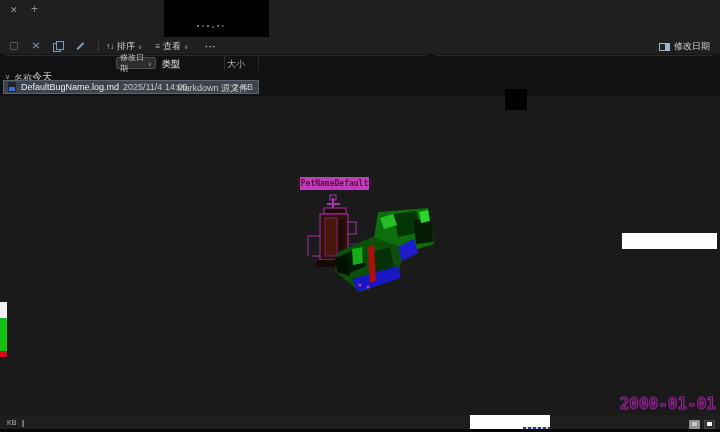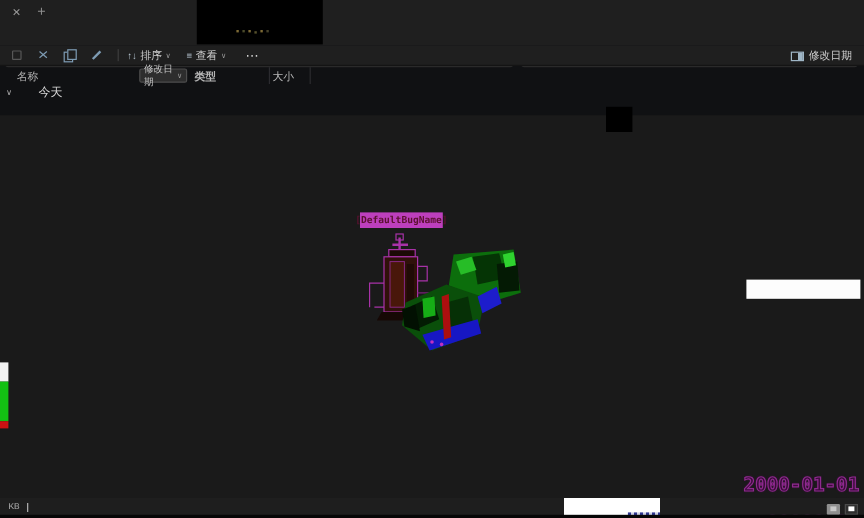--- a/index.html
+++ b/index.html
@@ -46,21 +46,21 @@
   .tbtn .gly { font-size:8px; color:#b9c8d4; }
   .tbtn .caret { font-size:6px; color:#9a9a9a; }
   .more-btn { font-size:11px; color:#cfcfcf; letter-spacing:1px; margin-left:3px; }
   .details-btn { position:absolute; right:10px; top:0; height:17px; display:flex; align-items:center; gap:4px;
                  font-size:9px; color:#cfcfcf; }
   .det-ic { width:11px; height:8px; border:1px solid #9fb6c6; position:relative; }
   .det-ic::after { content:""; position:absolute; right:0; top:0; width:4px; height:100%; background:#9fb6c6; }
 
   
   .colheaders { position:absolute; top:56px; left:0; width:720px; height:14px; font-size:9px; color:#b5b5b5; }
-  .ch-name { position:absolute; left:14px; top:2px; }
+  .ch-name { position:absolute; left:14px; top:16px; }
   .ch-drop { position:absolute; left:116px; top:1px; width:40px; height:12px; background:#2d2d2d;
              border:1px solid #4d4d4d; border-radius:2px; display:flex; align-items:center;
              justify-content:space-between; padding:0 3px; font-size:8px; color:#c5c5c5; }
   .ch-drop .caret { font-size:6px; color:#9a9a9a; }
   .ch-type { position:absolute; left:162px; top:2px;font-weight:bold; }
   .ch-size { position:absolute; left:227px; top:2px;font-family:Liberation Mono, monospace; }
   .ch-sep  { position:absolute; top:0; width:1px; height:14px; background:#2b2b2f; }
 
   .group-row { position:absolute; top:70px; left:5px; display:flex; align-items:center; gap:22px;
                font-size:10px; color:#d8d8d8; }
@@ -173,25 +173,32 @@
       <span class="ch-size">大小</span>
       <span class="ch-sep" style="left:224px"></span>
       <span class="ch-sep" style="left:258px"></span>
     </div>
 
     <div class="group-row">
       <span class="chev">∨</span>
       <span>今天</span>
     </div>
 
+    <div class="file-row">
+      <span class="f-icon"></span>
+      <span class="f-name">DefaultBugName.log.md</span>
+      <span class="f-date">2025/11/4 14:05</span>
+      <span class="f-type">Markdown 源文件</span>
+      <span class="f-size">2 KB</span>
+    </div>
   </section>
 
   <div class="black-square"></div>
 
-  <div class="pet-label">[DefaultBugName]</div>
+  <div class="pet-label">[PetNameDefault]</div>
 
   <svg class="glitch" width="140" height="102" viewBox="0 0 140 102">
     <g>
       <path d="M31 6 V20 M25 12 H38" stroke="#a832a8" stroke-width="2" fill="none"></path>
       <rect x="28" y="3" width="6" height="5" fill="none" stroke="#a832a8"></rect>
       <rect x="22" y="16" width="22" height="6" fill="#1c0a06" stroke="#a832a8"></rect>
       <rect x="18" y="22" width="28" height="46" fill="#30110a" stroke="#a832a8"></rect>
       <rect x="23" y="26" width="12" height="38" fill="#49170a" stroke="#8a2888" stroke-width="0.8"></rect>
       <rect x="37" y="28" width="6" height="34" fill="#200b06"></rect>
       <path d="M18 44 H6 V64" stroke="#a832a8" fill="none"></path>

